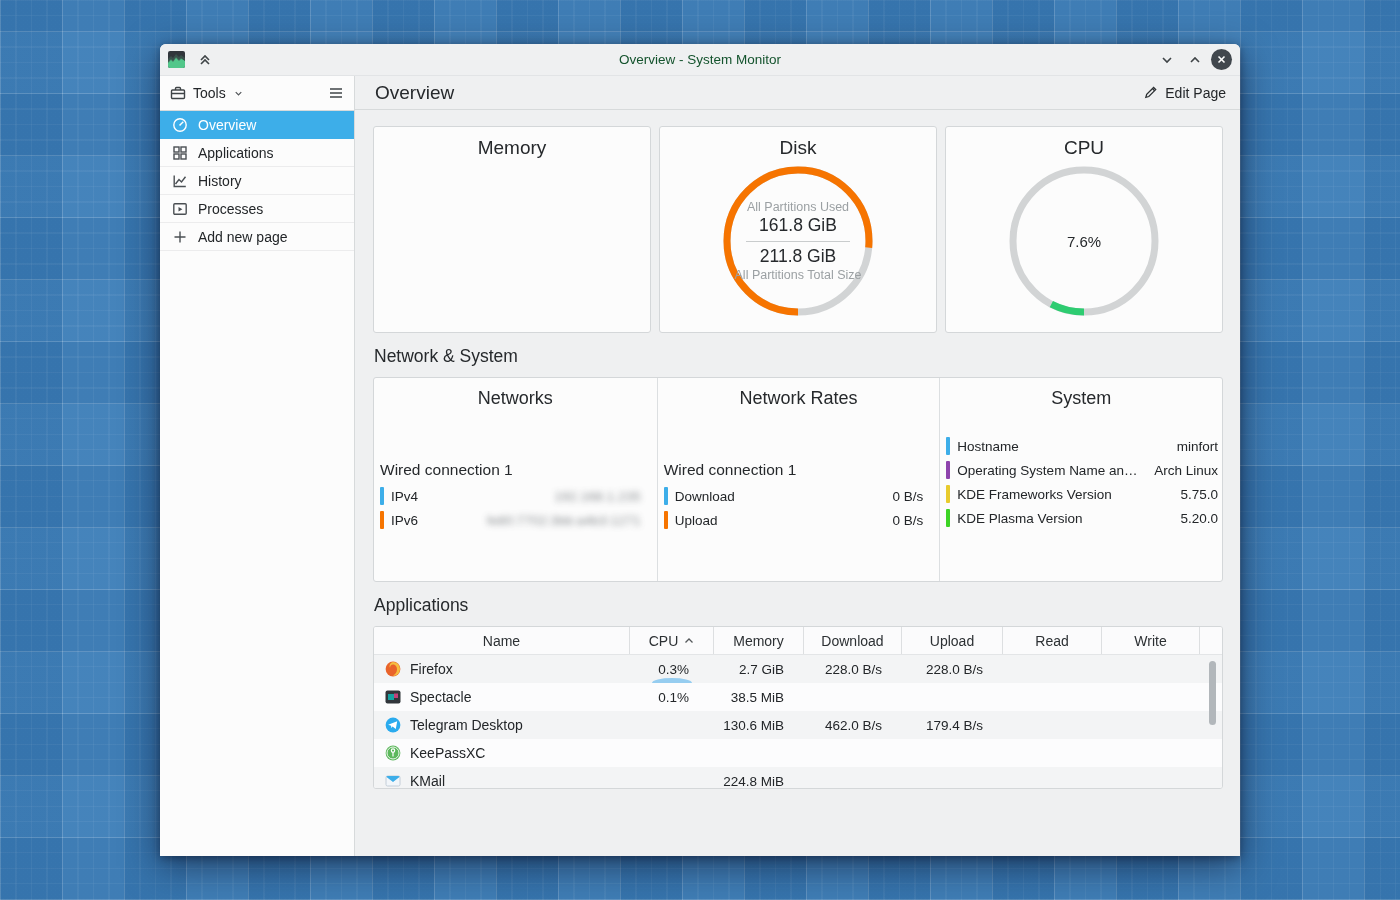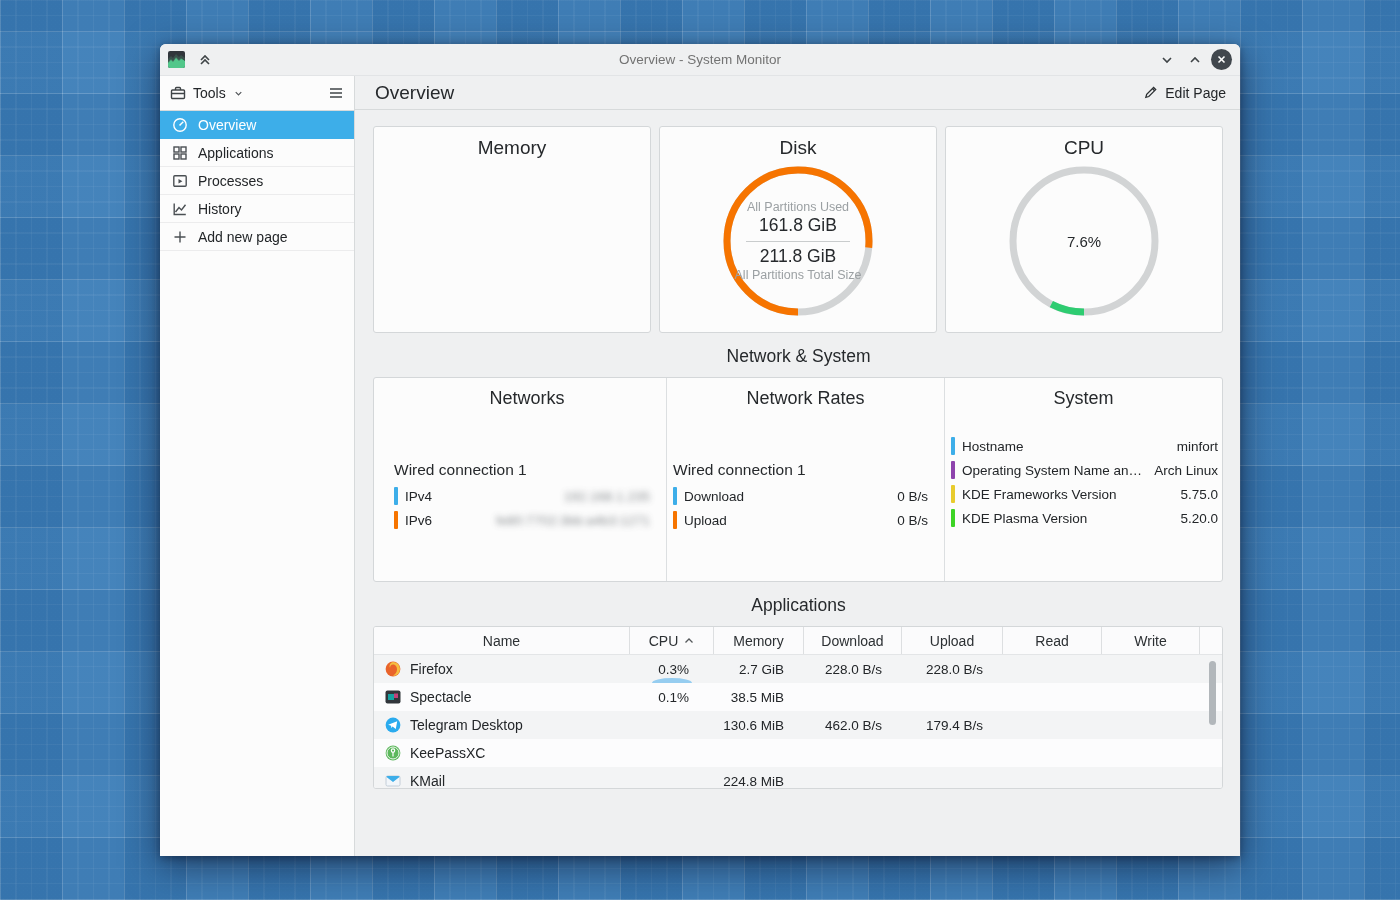--- a/index.html
+++ b/index.html
@@ -26,21 +26,21 @@
 
   
   .titlebar {
     height:32px; background:#eff0f1; border-bottom:1px solid #e2e4e6;
     display:flex; align-items:center; padding:0 8px; flex:0 0 auto;
     position:relative; color:#3f4447;
   }
   .titlebar .appicon { width:17px; height:17px; border-radius:2px; overflow:hidden; margin-right:8px; }
   .titlebar .title {
     position:absolute; left:0; right:0; text-align:center;
-    font-size:13.5px; color:#737373;
+    font-size:13.5px; color:#14532d;
   }
   .tb-btn { width:24px; height:24px; display:flex; align-items:center; justify-content:center; }
   .tb-right { margin-left:auto; display:flex; align-items:center; gap:4px; z-index:2; }
   .close-btn { width:21px; height:21px; border-radius:50%; background:#41474d; display:flex; align-items:center; justify-content:center; }
 
   
   .winbody { flex:1; display:flex; min-height:0; }
 
   
   .sidebar { width:195px; flex:0 0 auto; background:#fcfcfc; border-right:1px solid #d7dadb; display:flex; flex-direction:column; }
@@ -76,24 +76,24 @@
   .gauge-wrap { position:relative; width:150px; height:150px; margin-top:7px; }
   .gauge-center {
     position:absolute; inset:0; display:flex; flex-direction:column;
     align-items:center; justify-content:center; text-align:center;
   }
   .gauge-center .small { font-size:12.5px; color:#9ba0a3; }
   .gauge-center .big { font-size:17.5px; color:#26292c; line-height:1.35; }
   .gauge-center .sep { width:104px; height:1px; background:#c9cccd; margin:3px 0; }
   .gauge-center .pct { font-size:15px; color:#26292c; }
 
-  .section-title { font-size:17.5px; color:#26292c; font-weight:400; margin:13px 0 10px 1px;text-align:center; }
-
-  
-  .net-card { height:205px; display:grid; grid-template-columns:1fr 1fr 1fr;padding-left:14px; }
+  .section-title { font-size:17.5px; color:#26292c; font-weight:400; margin:13px 0 10px 1px; }
+
+  
+  .net-card { height:205px; display:grid; grid-template-columns:1fr 1fr 1fr; }
   .net-col { padding:0 0 0 0; display:flex; flex-direction:column; min-width:0; }
   .net-col + .net-col { border-left:1px solid #dcdfe1; }
   .net-col h3 { font-size:18px; font-weight:400; color:#26292c; text-align:center; margin-top:10px; }
   .group-title { font-size:15.5px; color:#26292c; margin:52px 0 5px 6px; }
   .sensor-row { display:flex; align-items:center; height:24px; padding:0 16px 0 6px; font-size:13.5px; color:#232629; }
   .sensor-bar { width:4px; height:18px; border-radius:1px; margin-right:7px; flex:0 0 auto; }
   .sensor-label { white-space:nowrap; overflow:hidden; text-overflow:ellipsis; }
   .sensor-value { margin-left:auto; white-space:nowrap; padding-left:8px; }
   .blurred { filter:blur(3.2px); opacity:.8; color:#6e7377; }
   .sys-rows { margin-top:25px; }
@@ -196,31 +196,31 @@
         <svg width="16" height="16" viewBox="0 0 16 16" fill="none" stroke-width="1.4">
             <rect x="2" y="2" width="5" height="5"></rect>
             <rect x="9" y="2" width="5" height="5"></rect>
             <rect x="2" y="9" width="5" height="5"></rect>
             <rect x="9" y="9" width="5" height="5"></rect>
           </svg>
         <span>Applications</span>
       </div>
       <div class="side-item">
         <svg width="16" height="16" viewBox="0 0 16 16" fill="none" stroke-width="1.4">
+            <polyline points="2.2,2.5 2.2,13.5 13.8,13.5"></polyline>
+            <polyline points="3.5,11 7,6.5 9.5,9 13.5,3.8"></polyline>
+          </svg>
+        <span>History</span>
+      </div>
+      <div class="side-item">
+        <svg width="16" height="16" viewBox="0 0 16 16" fill="none" stroke-width="1.4">
             <rect x="1.8" y="2.8" width="12.4" height="10.4" rx="1"></rect>
             <polygon points="6.5,6 6.5,10.4 10.4,8.2" fill="#4a4f53" stroke="none"></polygon>
           </svg>
         <span>Processes</span>
-      </div>
-      <div class="side-item">
-        <svg width="16" height="16" viewBox="0 0 16 16" fill="none" stroke-width="1.4">
-            <polyline points="2.2,2.5 2.2,13.5 13.8,13.5"></polyline>
-            <polyline points="3.5,11 7,6.5 9.5,9 13.5,3.8"></polyline>
-          </svg>
-        <span>History</span>
       </div>
       <div class="side-item">
         <svg width="16" height="16" viewBox="0 0 16 16" fill="none" stroke-width="1.4">
             <line x1="8" y1="2.5" x2="8" y2="13.5"></line>
             <line x1="2.5" y1="8" x2="13.5" y2="8"></line>
           </svg>
         <span>Add new page</span>
       </div>
     </div>
 

